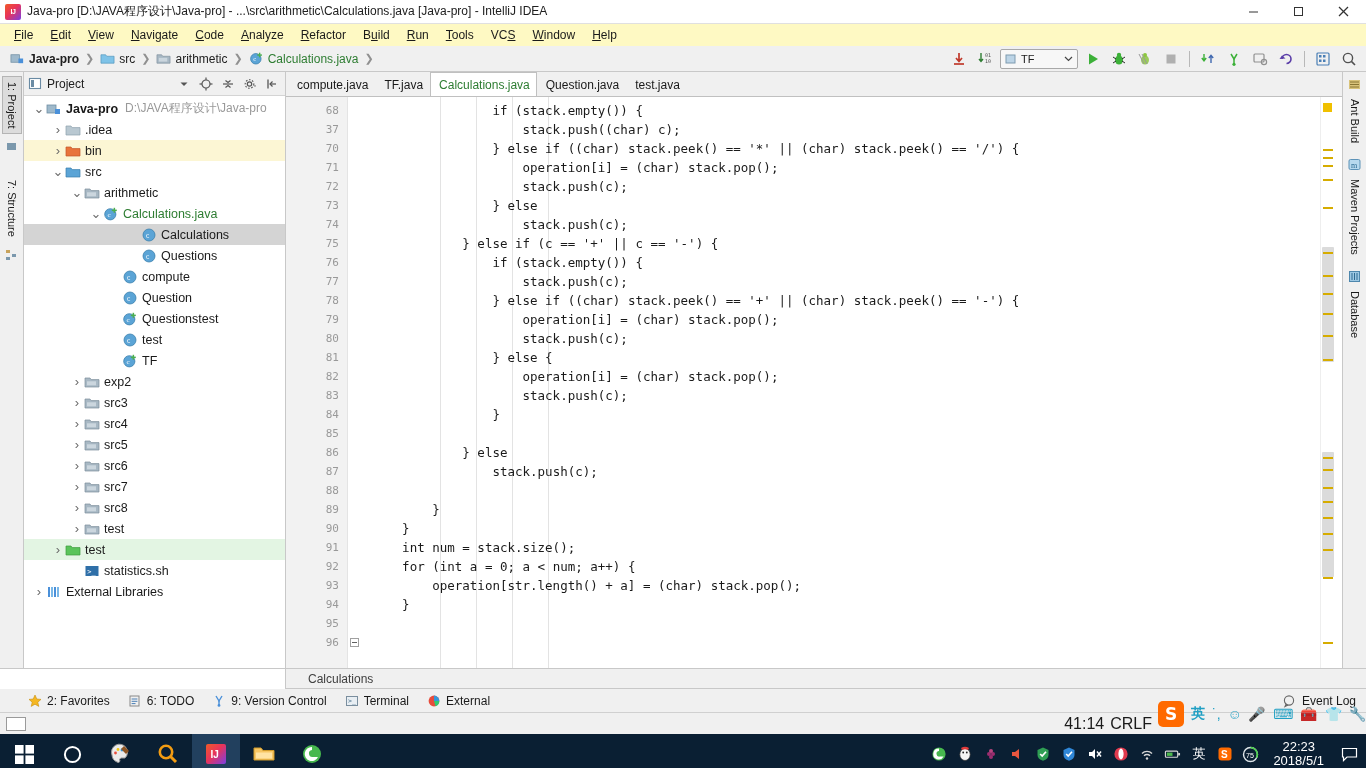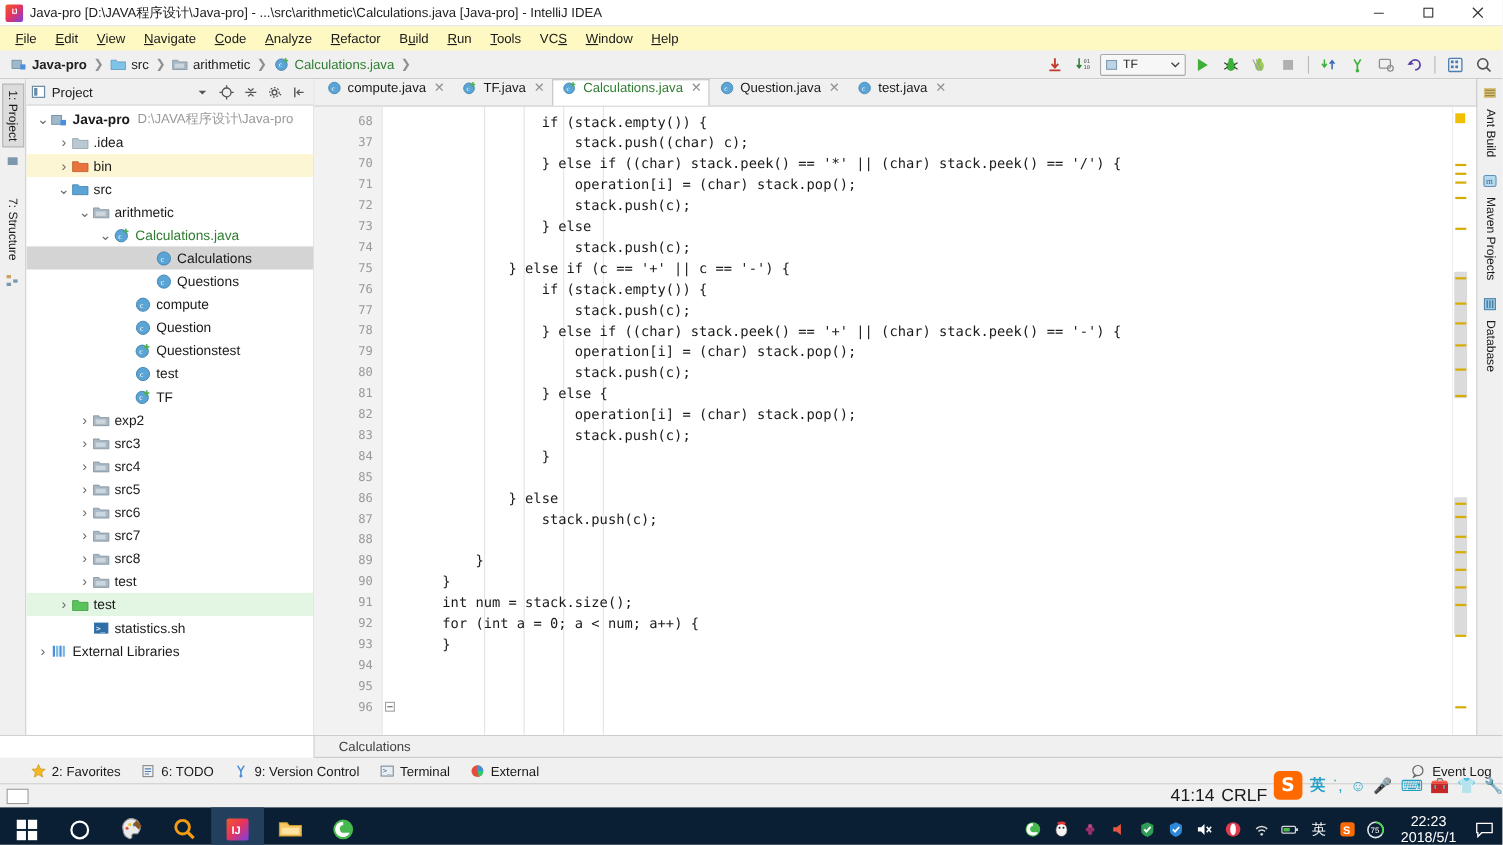--- a/index.html
+++ b/index.html
@@ -122,21 +122,21 @@
   
   .editor-wrap { flex: 1; display: flex; flex-direction: column; background: #fff;
                  min-width: 0; }
   .tabbar {
     height: 25px; background: #f0f0f0; display: flex; align-items: flex-end;
     border-bottom: 1px solid #c0c0c0; padding-left: 2px;
   }
   .etab {
     height: 24px; display: flex; gap: 5px;
     padding: 0 6px 0 8px; font-size: 12px; color: #1a1a1a;
-    border: 1px solid transparent; border-bottom: none; white-space: nowrap;
+    border: 1px solid transparent; border-bottom: none; white-space: nowrap; flex-direction: column;
   }
   .etab.active { background: #fff; border-color: #c0c0c0; }
   .etab .x { color: #909090; font-size: 12px; margin-left: 2px; }
   .etab .tablbl.green { color: #2e7d32; }
 
   .editor-body { flex: 1; display: flex; position: relative; overflow: hidden;
                  background: #fff; }
   .gutter {
     width: 62px; background: #f2f2f2; flex: none; padding-top: 4px;
     text-align: right; border-right: 1px solid #e4e4e4;
@@ -805,20 +805,21 @@
               <div class="cline">                    <hi>stack.push</hi>(c);</div>
               <div class="cline">                }</div>
               <div class="cline">&nbsp;</div>
               <div class="cline">            } <kw>else</kw></div>
               <div class="cline">                <hi>stack.push</hi>(c);</div>
               <div class="cline">&nbsp;</div>
               <div class="cline">        }</div>
               <div class="cline">    }</div>
               <div class="cline">    <kw>int</kw> num = stack.size();</div>
               <div class="cline">    <kw>for</kw> (<kw>int</kw> a = <num>0</num>; a &lt; num; a++) {</div>
+              <div class="cline">        operation[str.length() + a] = (<kw>char</kw>) stack.pop();</div>
               <div class="cline">    }</div>
               <div class="cline">&nbsp;</div>
             </div>
         </div>
         <div class="err-stripe">
           <div class="mark box" style="top:6px;"></div>
           <div class="scroll-thumb" style="top:150px;height:115px;"></div>
           <div class="scroll-thumb" style="top:355px;height:125px;"></div>
           <div class="mark" style="top:52px;"></div>
           <div class="mark" style="top:60px;"></div>

